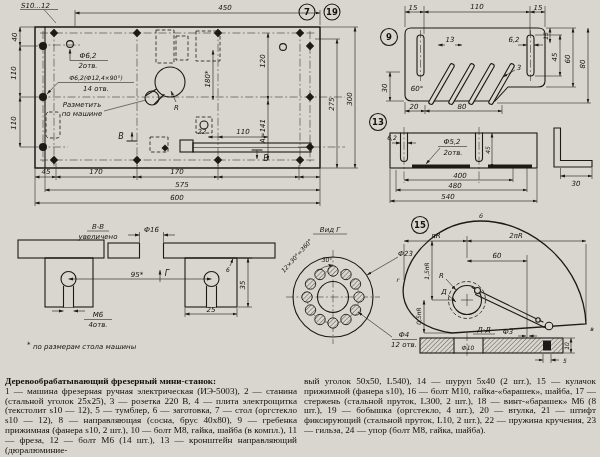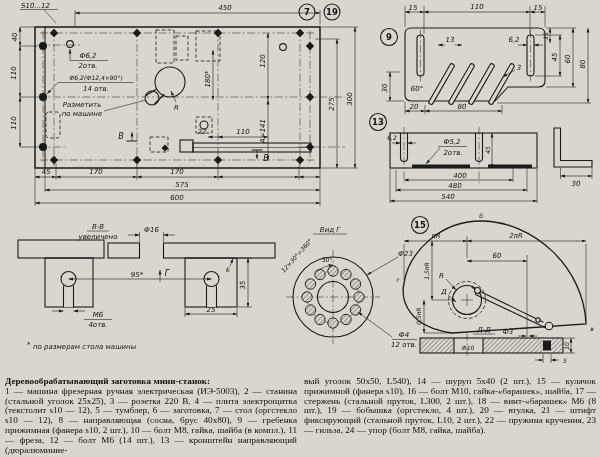--- a/index.html
+++ b/index.html
@@ -454,20 +454,20 @@
           <line class="lt" x1="551" y1="354" x2="551" y2="363"></line>
     <line class="dim" x1="535" y1="360" x2="543" y2="360" marker-end="url(#ae)"></line>
     <line class="dim" x1="559" y1="360" x2="551" y2="360" marker-end="url(#ae)"></line>
     <text class="t6" x="565" y="363">5</text>
   </g>
 </g>
 </svg>
 
 <div class="desc">
   <div class="col">
-    <span class="ttl">Деревообрабатывающий заготовка мини-станок:</span>
+    <span class="ttl">Деревообрабатывающий фрезерный мини-станок:</span>
     <span>1 — машина фрезерная ручная электрическая (ИЭ-5003), 2 — станина (стальной уголок 25х25), 3 — розетка 220 В, 4 — плита электрощитка (текстолит s10 — 12), 5 — тумблер, 6 — заготовка, 7 — стол (оргстекло s10 — 12), 8 — направляющая (сосна, брус 40х80), 9 — гребенка прижимная (фанера s10, 2 шт.), 10 — болт М8, гайка, шайба (в компл.), 11 — фреза, 12 — болт М6 (14 шт.), 13 — кронштейн направляющий (дюралюминие-</span>
   </div>
   <div class="col">
     <span>вый уголок 50х50, L540), 14 — шуруп 5х40 (2 шт.), 15 — кулачок прижимной (фанера s10), 16 — болт М10, гайка-«барашек», шайба, 17 — стержень (стальной пруток, L300, 2 шт.), 18 — винт-«барашек» М6 (8 шт.), 19 — бобышка (оргстекло, 4 шт.), 20 — втулка, 21 — штифт фиксирующий (стальной пруток, L10, 2 шт.), 22 — пружина кручения, 23 — гильза, 24 — упор (болт М8, гайка, шайба).</span>
   </div>
 </div>
 </div>
 
 </body></html>

